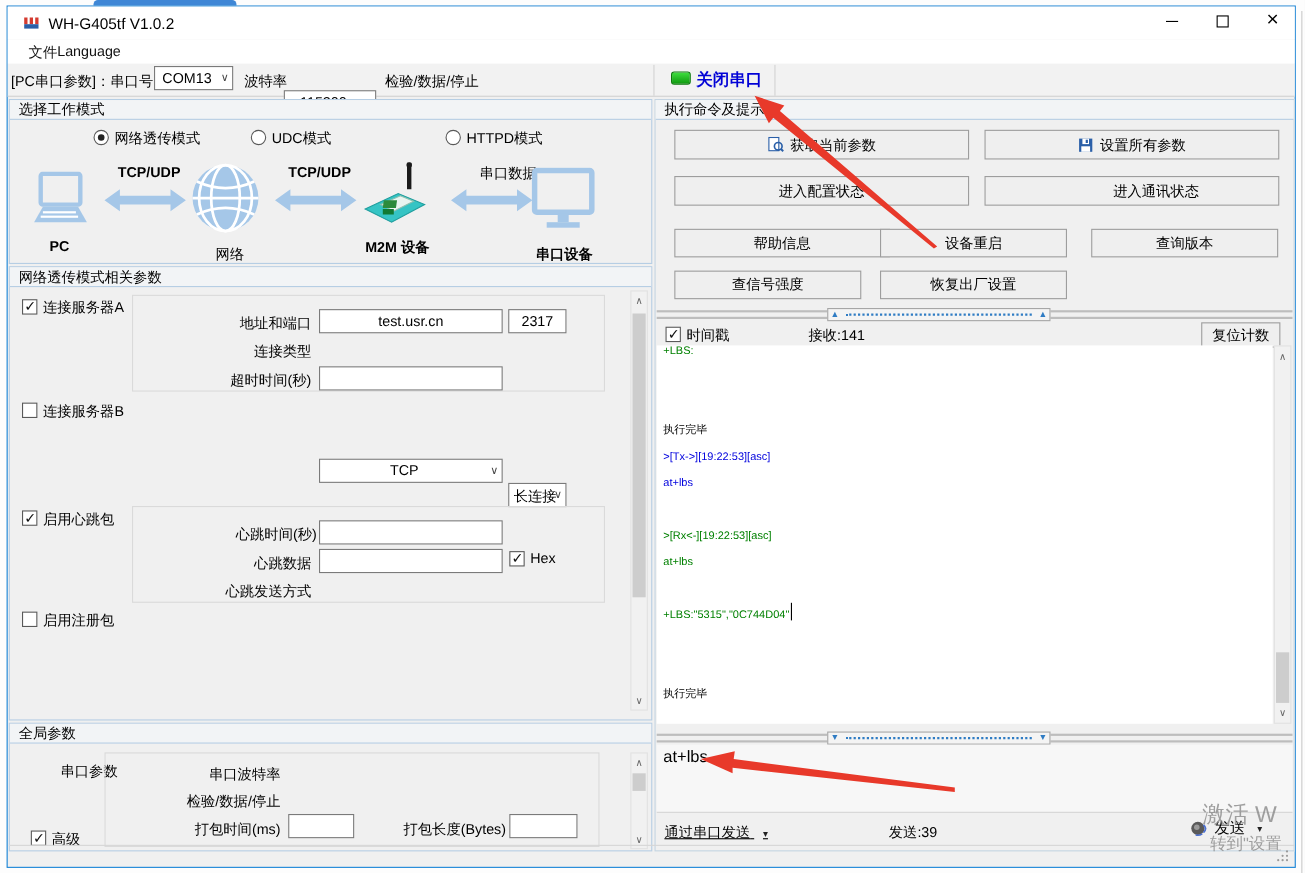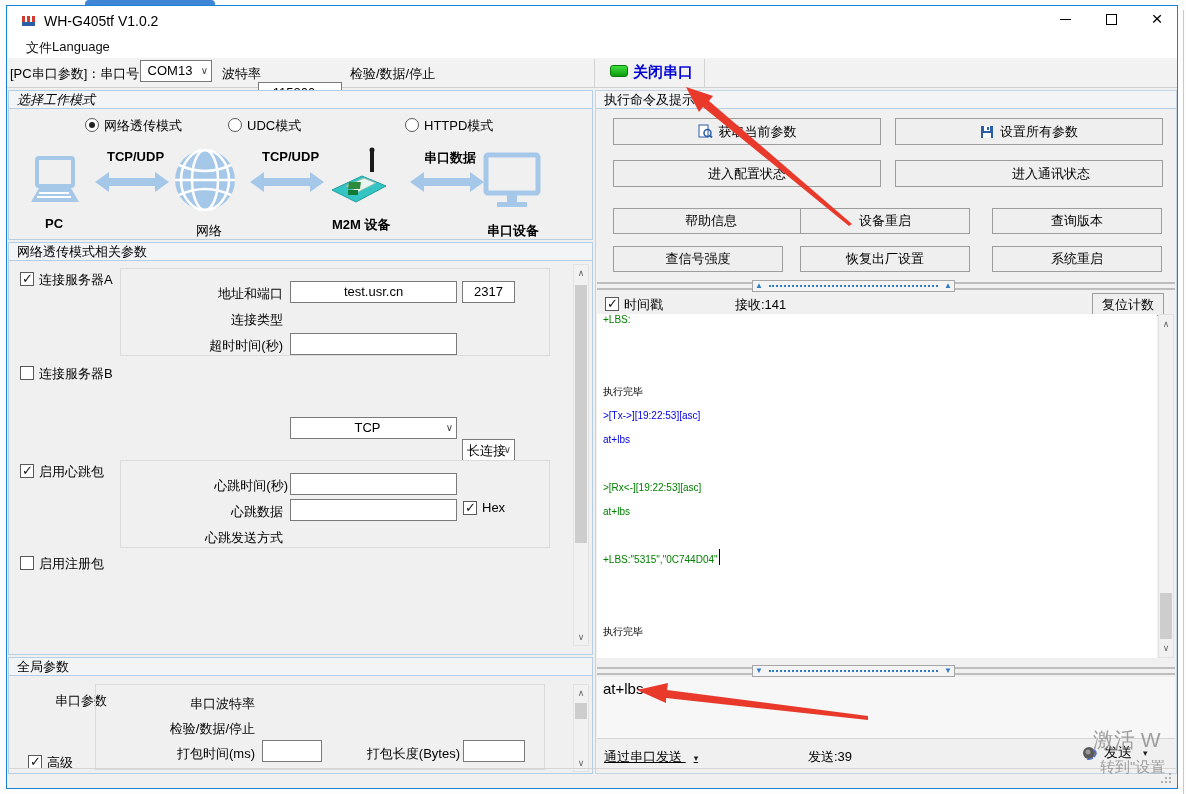--- a/index.html
+++ b/index.html
@@ -105,21 +105,21 @@
     <span>1</span>
     <span class="chev">∨</span>
   </div>
   <div class="vsep" style="left:594px;top:59px;height:28px;"></div>
   <div class="abs" style="left:610px;top:65px;width:18px;height:12px;border:1px solid #0a7a0a;border-radius:3px;background:linear-gradient(#3ede3e,#0f9b0f);"></div>
   <div class="abs" style="left:633px;top:63px;font-size:15px;font-weight:bold;color:#0202d6;">
     <span>关闭串口</span>
   </div>
   <div class="vsep" style="left:704px;top:59px;height:28px;"></div>
 
-  <div class="section" style="left:8px;top:90px;width:585px;height:150px;font-style:italic;">
+  <div class="section" style="left:8px;top:90px;width:585px;height:150px;">
     <div class="sec-h">选择工作模式</div>
   </div>
   <div class="radio on" style="left:85px;top:118px;"></div>
   <div class="abs lbl" style="left:104px;top:117px;">网络透传模式</div>
   <div class="radio" style="left:228px;top:118px;"></div>
   <div class="abs lbl" style="left:247px;top:117px;">UDC模式</div>
   <div class="radio" style="left:405px;top:118px;"></div>
   <div class="abs lbl" style="left:424px;top:117px;">HTTPD模式</div>
 
   <div class="abs" style="left:25px;top:156px;">
@@ -165,21 +165,21 @@
       <line x1="44" y1="2" x2="44" y2="26" stroke="#1a1a1a" stroke-width="4"></line>
       <circle cx="44" cy="4" r="2.5" fill="#1a1a1a"></circle>
       <path d="M4 44 L34 30 L58 40 L28 56 z" fill="#35c4c4" stroke="#1f9d9d"></path>
       <path d="M18 40 L36 32 L48 37 L30 46 z" fill="#e9f5f0" stroke="#8fbfae"></path>
       <rect x="26" y="36" width="12" height="7" fill="#2c8b3c" transform="skewX(-8)"></rect>
       <rect x="20" y="44" width="10" height="5" fill="#117a33"></rect>
     </svg>
   </div>
   <div class="abs lbl" style="left:332px;top:216px;font-weight:bold;">M2M 设备</div>
 
-  <div class="abs lbl" style="left:424px;top:149px;font-weight:bold;">串口数据</div>
+  <div class="abs lbl" style="left:436px;top:149px;font-weight:normal;">串口数据</div>
   <div class="abs" style="left:408px;top:170px;">
     <svg width="78" height="24" viewBox="0 0 78 24">
       <path d="M2 12 L16 2 v6 h46 v-6 l14 10 -14 10 v-6 H16 v6 z" fill="#a5c7e8"></path>
     </svg>
   </div>
 
   <div class="abs" style="left:483px;top:152px;">
     <svg width="58" height="58" viewBox="0 0 58 58">
       <rect x="3" y="3" width="52" height="38" rx="2" fill="none" stroke="#a5c7e8" stroke-width="5"></rect>
       <rect x="24" y="42" width="10" height="8" fill="#a5c7e8"></rect>
@@ -311,23 +311,20 @@
     <span>设备重启</span>
   </div>
   <div class="abs btn" style="left:992px;top:208px;width:170px;height:26px;">
     <span>查询版本</span>
   </div>
   <div class="abs btn" style="left:613px;top:246px;width:170px;height:26px;">
     <span>查信号强度</span>
   </div>
   <div class="abs btn" style="left:800px;top:246px;width:170px;height:26px;">
     <span>恢复出厂设置</span>
-  </div>
-  <div class="abs btn" style="left:992px;top:246px;width:170px;height:26px;">
-    <span>系统重启</span>
   </div>
 
   <div class="split-track" style="left:597px;top:282px;width:578px;"></div>
   <div class="split-handle" style="left:752px;top:280px;width:203px;">
     <span class="split-tri">▲</span>
     <div class="split-dots"></div>
     <span class="split-tri">▲</span>
   </div>
 
   <div class="cb on" style="left:605px;top:297px;"></div>

